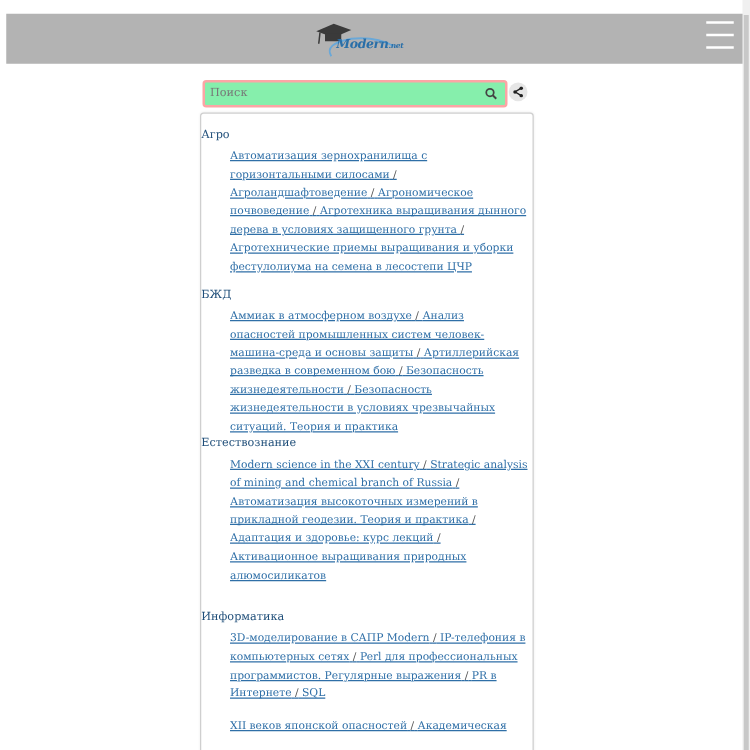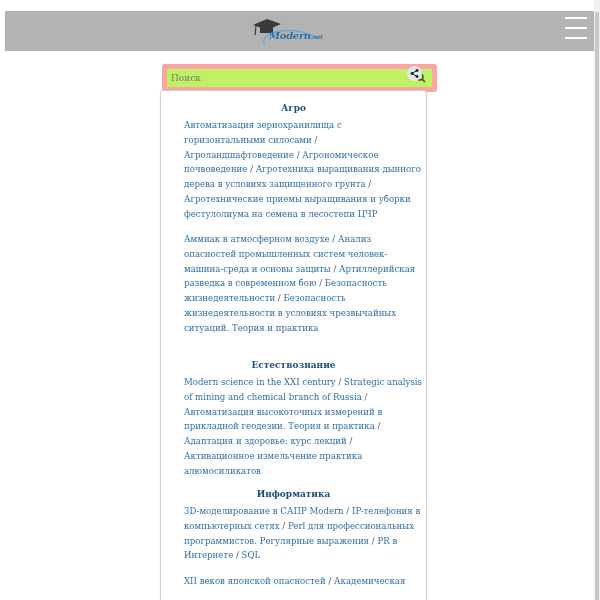--- a/index.html
+++ b/index.html
@@ -29,46 +29,46 @@
       display: block; height: 2px; background: #ffffff; margin-bottom: 8px; width: 22px;
     }
     .scrollbar {
       position: absolute; right: 0; top: 0; width: 6px; height: 600px; background: #f0f0f0;
     }
     .scroll-thumb {
       position: absolute; left: 1px; top: 12px; width: 4px; height: 588px; background: #c8c8c8;
     }
     .search-wrap {
       position: absolute; left: 162px; top: 64px; width: 240px; height: 18px;
-      border: 5px solid #fca5a5; border-radius: 3px; background: #bef264; padding-left: 25px;
+      border: 2px solid #fca5a5; border-radius: 3px; background: #86efac;
     }
     .search-input {
       border: none; outline: none; background: transparent;
       position: absolute; left: 4px; top: 2px; width: 210px; height: 14px;
       font-family: "DejaVu Serif", serif; font-size: 9px; color: #555; padding: 0;
     }
     .search-input::placeholder { color: #777; }
     .search-icon { position: absolute; right: 6px; top: 4px; width: 10px; height: 10px; }
     .share-btn {
       position: absolute; left: 407px; top: 66px; width: 15px; height: 15px;
       border-radius: 50%; background: #e6e6e6;
     }
     .share-btn svg { position: absolute; left: 3px; top: 3px; }
     .card {
       position: absolute; left: 160px; top: 90px; width: 265px; height: 520px;
       border: 1px solid #cfcfcf; border-radius: 3px; background: #fff;
       box-shadow: 0 0 2px rgba(0,0,0,0.08);
     }
     .section { position: absolute; left: 0; width: 265px; }
     .section-title {
-      text-align: center; font-weight: bold; font-size: 9px; color: #1f4e79;
+      text-align: left; font-weight: normal; font-size: 9px; color: #1f4e79;
       height: 14px; line-height: 14px;
     }
     .links {
-      margin: 3px 2px 0 23px; font-size: 8.6px; line-height: 14.8px; color: #2f6fa7;
+      margin: 3px 2px 0 23px; font-size: 8.6px; line-height: 14.8px; color: #2f6fa7; text-decoration: underline;
     }
     .links a { color: #2f6fa7; text-decoration: none; }
     .links .sep { color: #555; }
   </style>
 </head>
 <body>
 
 <div class="header">
   <div class="logo">
     <svg width="70" height="34" viewBox="0 0 70 34">
@@ -115,37 +115,38 @@
     <div class="links">
       <a>Автоматизация зернохранилища с горизонтальными силосами</a> <span class="sep">/</span>
       <a>Агроландшафтоведение</a> <span class="sep">/</span>
       <a>Агрономическое почвоведение</a> <span class="sep">/</span>
       <a>Агротехника выращивания дынного дерева в условиях защищенного грунта</a> <span class="sep">/</span>
       <a>Агротехнические приемы выращивания и уборки фестулолиума на семена в лесостепи ЦЧР</a>
     </div>
   </div>
 
   <div class="section" style="top:138px;">
+    <div class="section-title">БЖД</div>
     <div class="links">
       <a>Аммиак в атмосферном воздухе</a> <span class="sep">/</span>
       <a>Анализ опасностей промышленных систем человек-машина-среда и основы защиты</a> <span class="sep">/</span>
       <a>Артиллерийская разведка в современном бою</a> <span class="sep">/</span>
       <a>Безопасность жизнедеятельности</a> <span class="sep">/</span>
       <a>Безопасность жизнедеятельности в условиях чрезвычайных ситуаций. Теория и практика</a>
     </div>
   </div>
 
-  <div class="section" style="top:267px;">
+  <div class="section" style="top:257px;">
     <div class="section-title">Естествознание</div>
     <div class="links">
       <a>Modern science in the XXI century</a> <span class="sep">/</span>
       <a>Strategic analysis of mining and chemical branch of Russia</a> <span class="sep">/</span>
       <a>Автоматизация высокоточных измерений в прикладной геодезии. Теория и практика</a> <span class="sep">/</span>
       <a>Адаптация и здоровье: курс лекций</a> <span class="sep">/</span>
-      <a>Активационное измельчение практика алюмосиликатов</a>
+      <a>Активационное выращивания природных алюмосиликатов</a>
     </div>
   </div>
 
   <div class="section" style="top:396px;">
     <div class="section-title">Информатика</div>
     <div class="links">
       <a>3D-моделирование в САПР Modern</a> <span class="sep">/</span>
       <a>IP-телефония в компьютерных сетях</a> <span class="sep">/</span>
       <a>Perl для профессиональных программистов. Регулярные выражения</a> <span class="sep">/</span>
       <a>PR в Интернете</a> <span class="sep">/</span>

